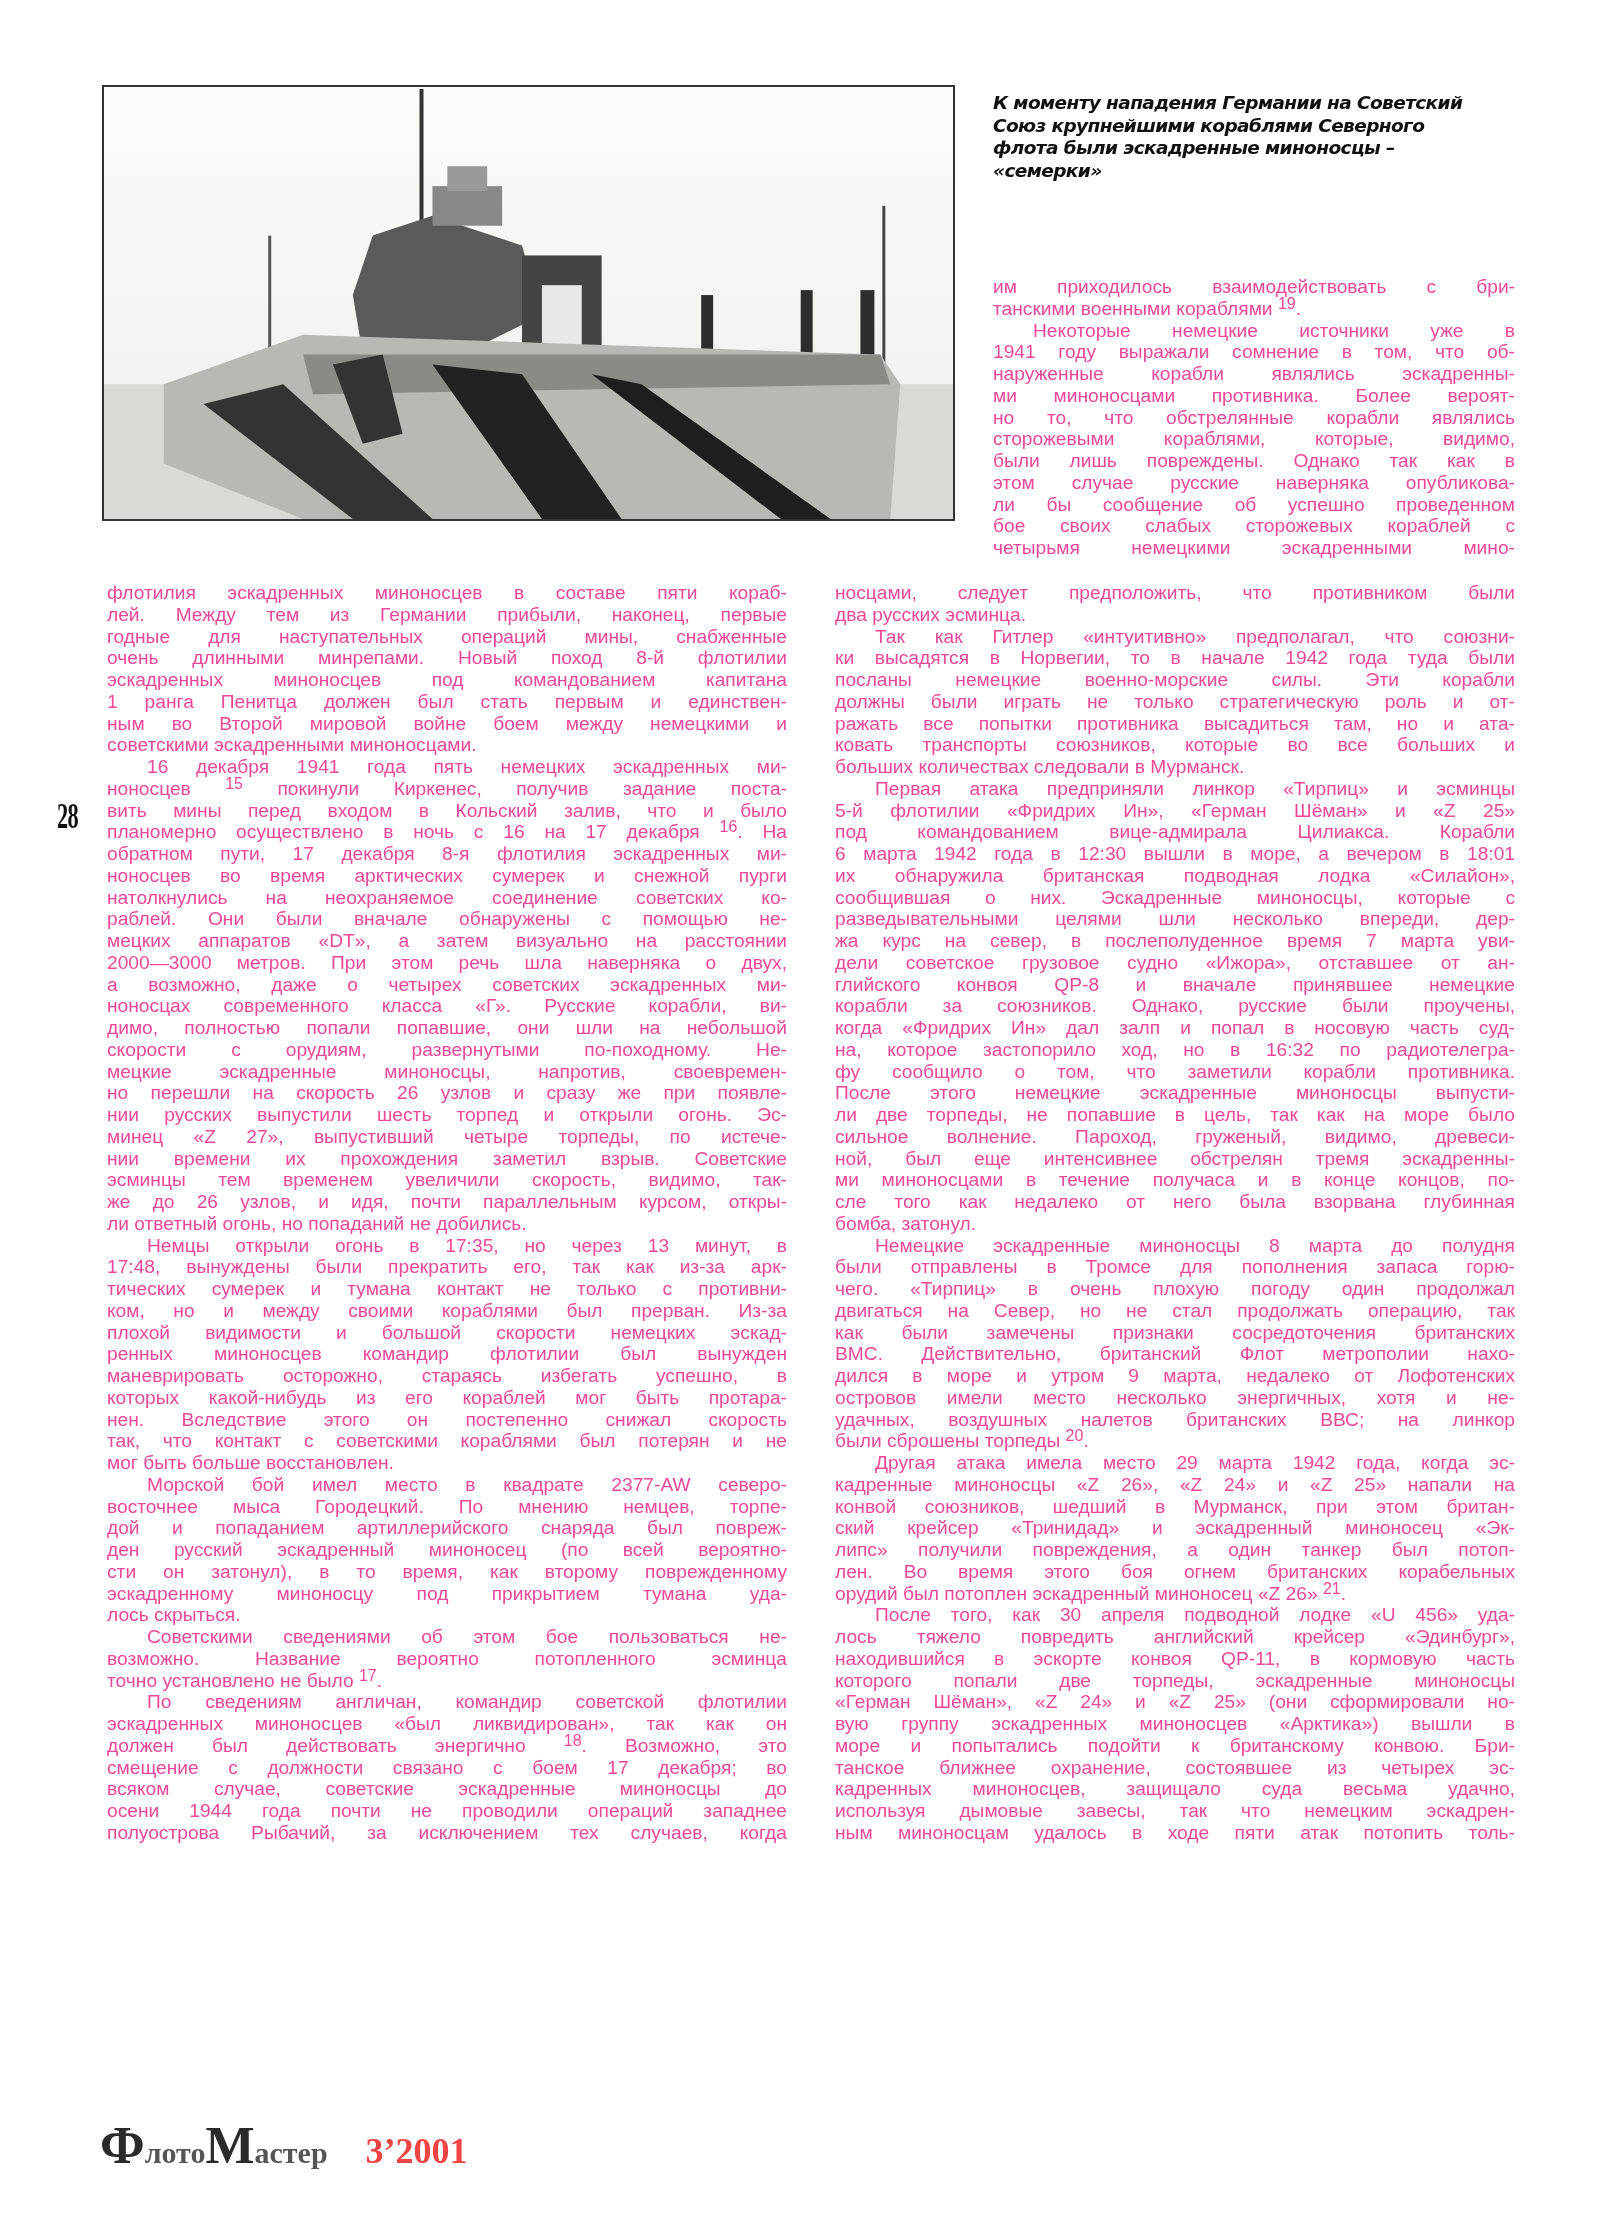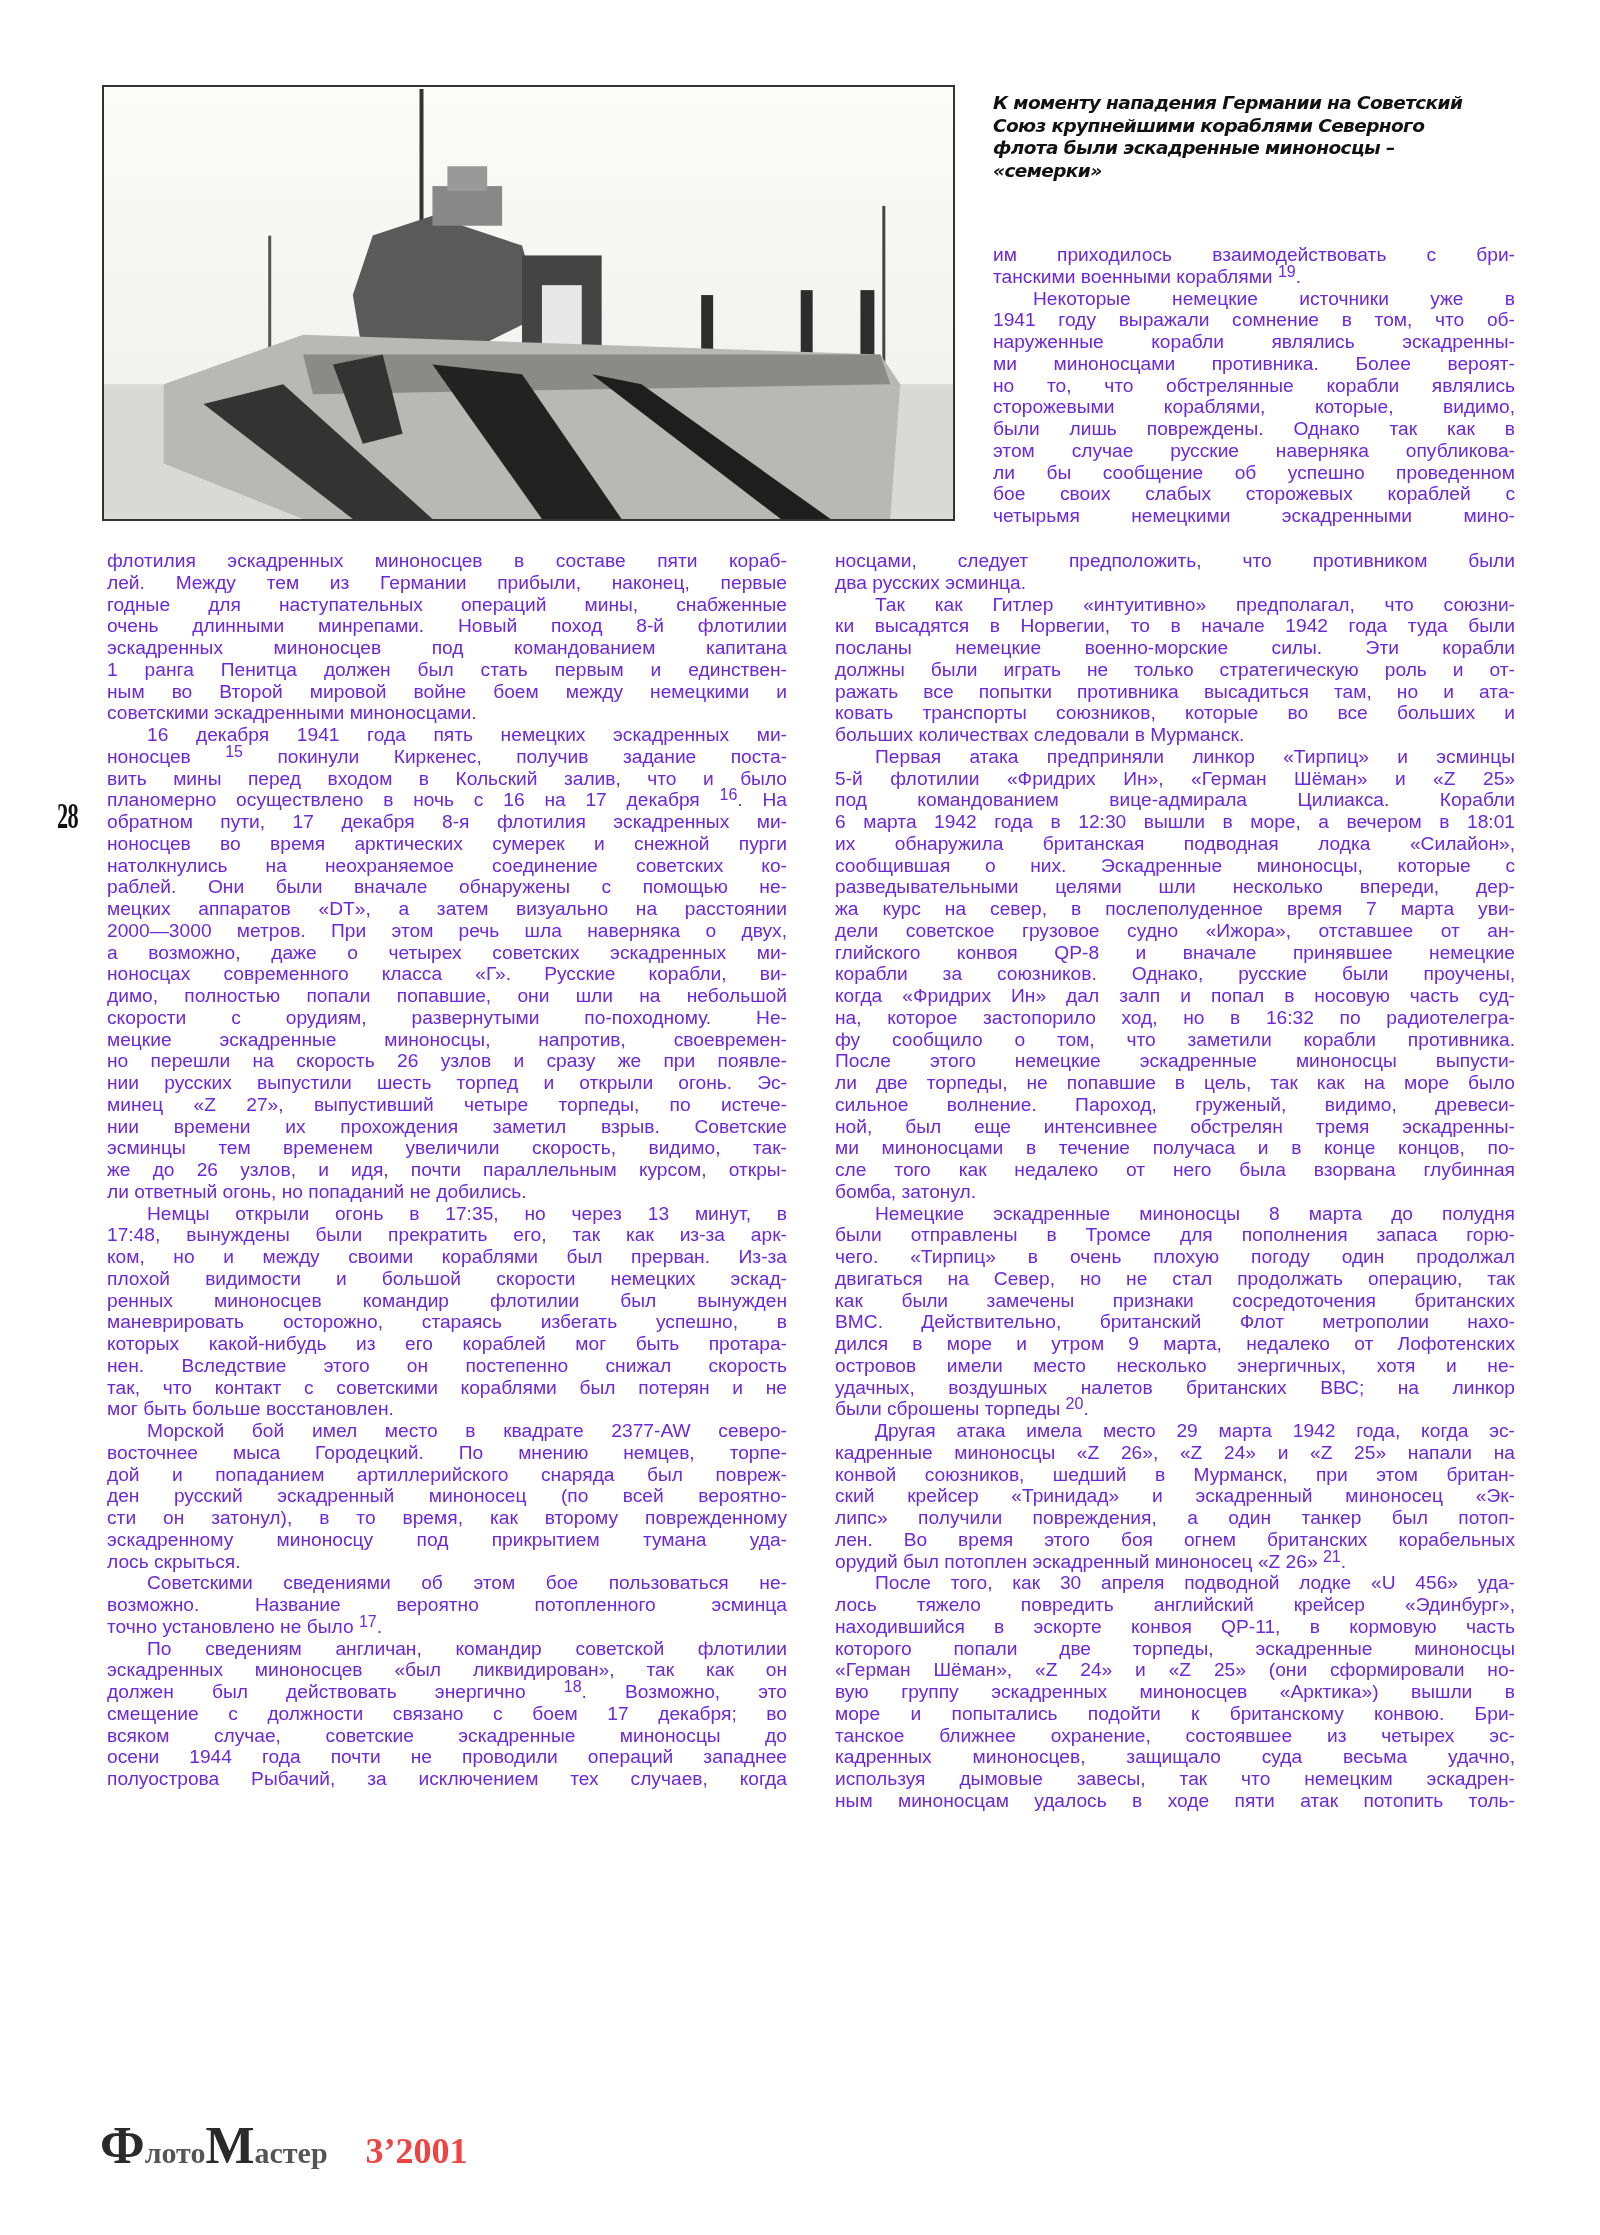--- a/index.html
+++ b/index.html
@@ -5,21 +5,21 @@
   html, body { margin:0; padding:0; background:#ffffff; }
   body { width:1600px; height:2235px; position:relative; overflow:hidden; color:#1a1a1a;
          font-family:"Liberation Sans", sans-serif; }
   .photo { position:absolute; left:102px; top:85px; width:853px; height:436px;
            border:2px solid #333; box-sizing:border-box; overflow:hidden; background:#f4f4f2; }
   .photo svg { display:block; width:100%; height:100%; }
   .caption { position:absolute; left:993px; top:92px; width:540px;
              font-family:"DejaVu Sans", sans-serif; font-weight:bold; font-style:italic;
              font-size:18.5px; line-height:22.5px; letter-spacing:-0.6px; color:#111; }
   .caption .cl { display:block; white-space:nowrap; }
-  .col { position:absolute; font-size:19.2px; line-height:21.75px; color:#6d28d9; }
+  .col { position:absolute; font-size:19.2px; line-height:21.75px; color:#ec4899;margin-top:32px; }
   .col .ln { display:block; white-space:nowrap; overflow:visible; text-align:justify;
              text-align-last:justify; transform-origin:left top; }
   .col .ln.end { text-align-last:left; }
   .col .ln .indent { display:inline-block; width:40px; }
   .col-left { left:107px; top:550px; width:680px; }
   .col-right-top { left:993px; top:244px; width:522px; }
   .col-right { left:835px; top:550px; width:680px; }
   .ln-wrap { display:block; height:21.75px; width:100%; overflow:visible; }
   sup { font-size:16px; line-height:0; vertical-align:6px; }
   .page-num { position:absolute; left:57px; top:798px; font-family:"Liberation Serif", serif;
@@ -204,20 +204,23 @@
       <span class="ln" style="display: block; width: 680px; white-space: normal;"><span>же до 26 узлов, и идя, почти параллельным курсом, откры-</span></span>
     </span>
     <span class="ln-wrap"><span class="ln end" style="display: inline-block; width: auto;"><span>ли ответный огонь, но попаданий не добились.</span></span></span>
     <span class="ln-wrap">
       <span class="ln" style="display: block; width: 680px; white-space: normal;"><span class="indent"></span><span>Немцы открыли огонь в 17:35, но через 13 минут, в</span></span>
     </span>
     <span class="ln-wrap">
       <span class="ln" style="display: block; width: 680px; white-space: normal;"><span>17:48, вынуждены были прекратить его, так как из-за арк-</span></span>
     </span>
     <span class="ln-wrap">
+      <span class="ln" style="display: block; width: 680px; white-space: normal;"><span>тических сумерек и тумана контакт не только с противни-</span></span>
+    </span>
+    <span class="ln-wrap">
       <span class="ln" style="display: block; width: 680px; white-space: normal;"><span>ком, но и между своими кораблями был прерван. Из-за</span></span>
     </span>
     <span class="ln-wrap">
       <span class="ln" style="display: block; width: 680px; white-space: normal;"><span>плохой видимости и большой скорости немецких эскад-</span></span>
     </span>
     <span class="ln-wrap">
       <span class="ln" style="display: block; width: 680px; white-space: normal;"><span>ренных миноносцев командир флотилии был вынужден</span></span>
     </span>
     <span class="ln-wrap">
       <span class="ln" style="display: block; width: 680px; white-space: normal;"><span>маневрировать осторожно, стараясь избегать успешно, в</span></span>

